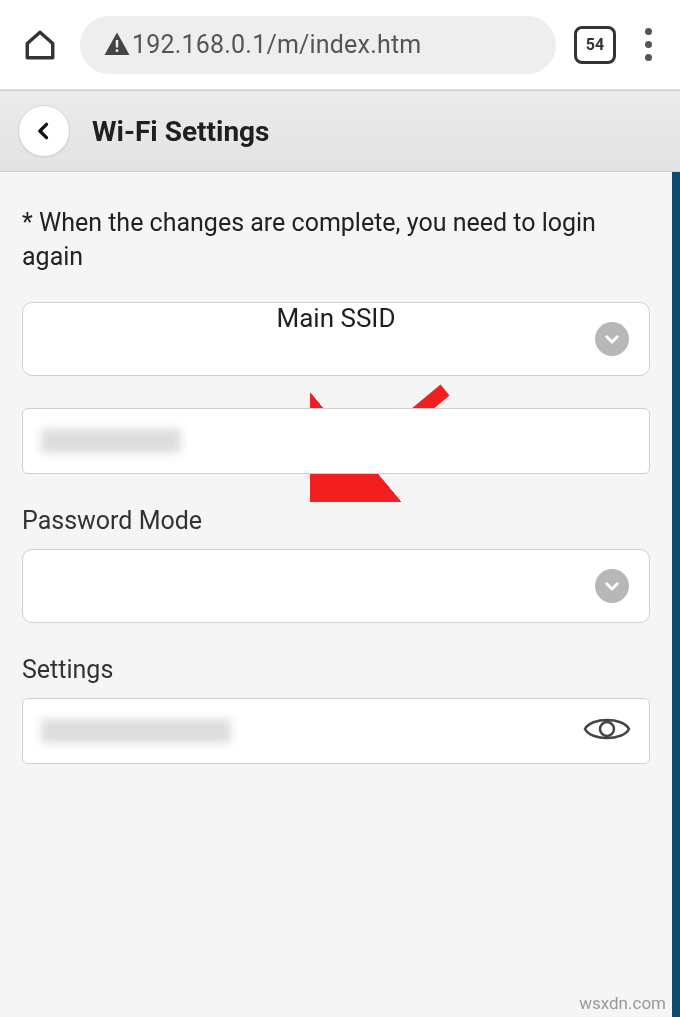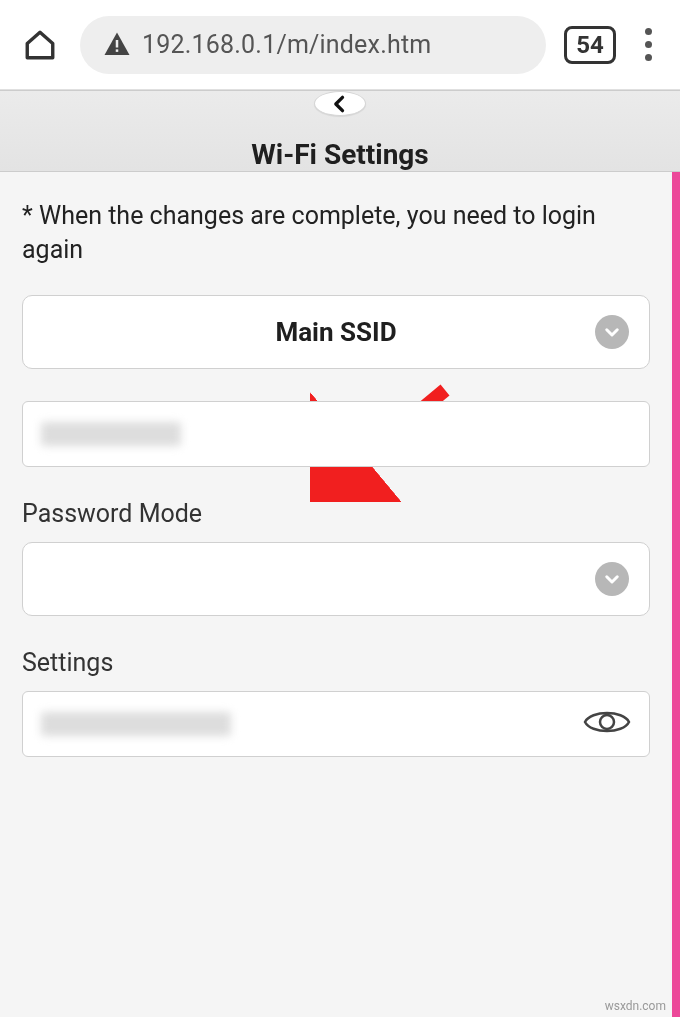--- a/index.html
+++ b/index.html
@@ -1,49 +1,49 @@
 <!DOCTYPE html>
 <html><head>
 <meta charset="utf-8">
 <style>
   * { box-sizing: border-box; margin: 0; padding: 0; }
   html, body { width: 680px; height: 1017px; font-family: Roboto, Arial, sans-serif; background: #fff; overflow: hidden; }
 
   
   .chrome-bar { height: 90px; display: flex; align-items: center; padding: 0 18px; gap: 18px; background: #fff; border-bottom: 1px solid #e0e0e0; }
   .home-btn { width: 44px; height: 44px; display: flex; align-items: center; justify-content: center; }
-  .url-bar { flex: 1; height: 58px; background: #eeeeee; border-radius: 29px; display: flex; align-items: center; padding: 0 22px; gap: 10px; }
+  .url-bar { flex: 1; height: 58px; background: #eeeeee; border-radius: 29px; display: flex; align-items: center; padding: 0 22px; gap: 0; }
   .url-text { font-size: 25px; color: #555; letter-spacing: 0.2px; white-space: nowrap; overflow: hidden; }
-  .tab-count { width: 52px; height: 38px; border: 3px solid #333; border-radius: 8px; display: flex; align-items: center; justify-content: center; font-weight: 700; font-size: 24px; color: #333; }
+  .tab-count { width: 42px; height: 38px; border: 3px solid #333; border-radius: 8px; display: flex; align-items: center; justify-content: center; font-weight: 700; font-size: 16px; color: #333; }
   .menu-dots { width: 28px; height: 44px; display: flex; flex-direction: column; align-items: center; justify-content: center; gap: 6px; }
   .menu-dots span { width: 7px; height: 7px; background: #555; border-radius: 50%; }
 
   
-  .page-header { background: linear-gradient(#ebebeb, #e3e3e3); border-top: 1px solid #ccc; border-bottom: 1px solid #ccc; height: 82px; display: flex; align-items: center; padding: 0 18px; gap: 22px; flex-direction: column; }
+  .page-header { background: linear-gradient(#ebebeb, #e3e3e3); border-top: 1px solid #ccc; border-bottom: 1px solid #ccc; height: 82px; display: flex; align-items: center; padding: 0 18px; gap: 22px; }
   .back-btn { width: 52px; height: 52px; background: #fff; border: 1px solid #d5d5d5; border-radius: 50%; display: flex; align-items: center; justify-content: center; box-shadow: 0 1px 1px rgba(0,0,0,0.08); }
   .page-title { font-size: 28px; font-weight: 700; color: #1f1f1f; }
 
   
-  .content { background: #f5f5f5; padding: 27px 22px; border-right: 8px solid #ec4899; height: calc(1017px - 90px - 82px); position: relative; }
+  .content { background: #f5f5f5; padding: 34px 22px; border-right: 8px solid #0c4a6e; height: calc(1017px - 90px - 82px); position: relative; }
   .notice { font-size: 25px; color: #222; line-height: 1.35; margin-bottom: 28px; }
   .field-label { font-size: 25px; color: #333; margin-bottom: 14px; }
   .field-group { margin-bottom: 32px; }
 
-  .select-box { width: 100%; height: 74px; background: #fff; border: 1px solid #d0d0d0; border-radius: 10px; display: flex; align-items: center; justify-content: center; position: relative; font-size: 26px; font-weight: 700; color: #1f1f1f; }
+  .select-box { width: 100%; height: 74px; background: #fff; border: 1px solid #d0d0d0; border-radius: 10px; display: flex; justify-content: center; position: relative; font-size: 26px; font-weight: 400; color: #1f1f1f; }
   .select-chevron { position: absolute; right: 20px; top: 50%; transform: translateY(-50%); width: 34px; height: 34px; background: #b7b7b7; border-radius: 50%; display: flex; align-items: center; justify-content: center; }
 
   .text-input-wrap { width: 100%; height: 66px; background: #fff; border: 1px solid #d0d0d0; border-radius: 6px; display: flex; align-items: center; padding: 0 18px; position: relative; }
   .blur-val { width: 140px; height: 24px; background: #ddd; filter: blur(4px); border-radius: 3px; }
   .blur-val.wide { width: 190px; }
   .eye-btn { position: absolute; right: 18px; top: 50%; transform: translateY(-50%); }
 
   
   .arrow-svg { position: absolute; left: 310px; top: 210px; width: 150px; height: 120px; pointer-events: none; }
 
-  .watermark { position: absolute; right: 6px; bottom: 4px; font-size: 12px; color: #999; margin-left: 32px; }
+  .watermark { position: absolute; right: 6px; bottom: 4px; font-size: 17px; color: #999; margin-left: 32px; }
 </style>
 </head>
 <body>
 
 <div class="chrome-bar">
   <div class="home-btn">
     <svg width="34" height="34" viewBox="0 0 24 24" fill="none" stroke="#333" stroke-width="2.4" stroke-linejoin="round">
         <path d="M3 11 L12 3 L21 11 V21 H3 Z"></path>
       </svg>
   </div>

